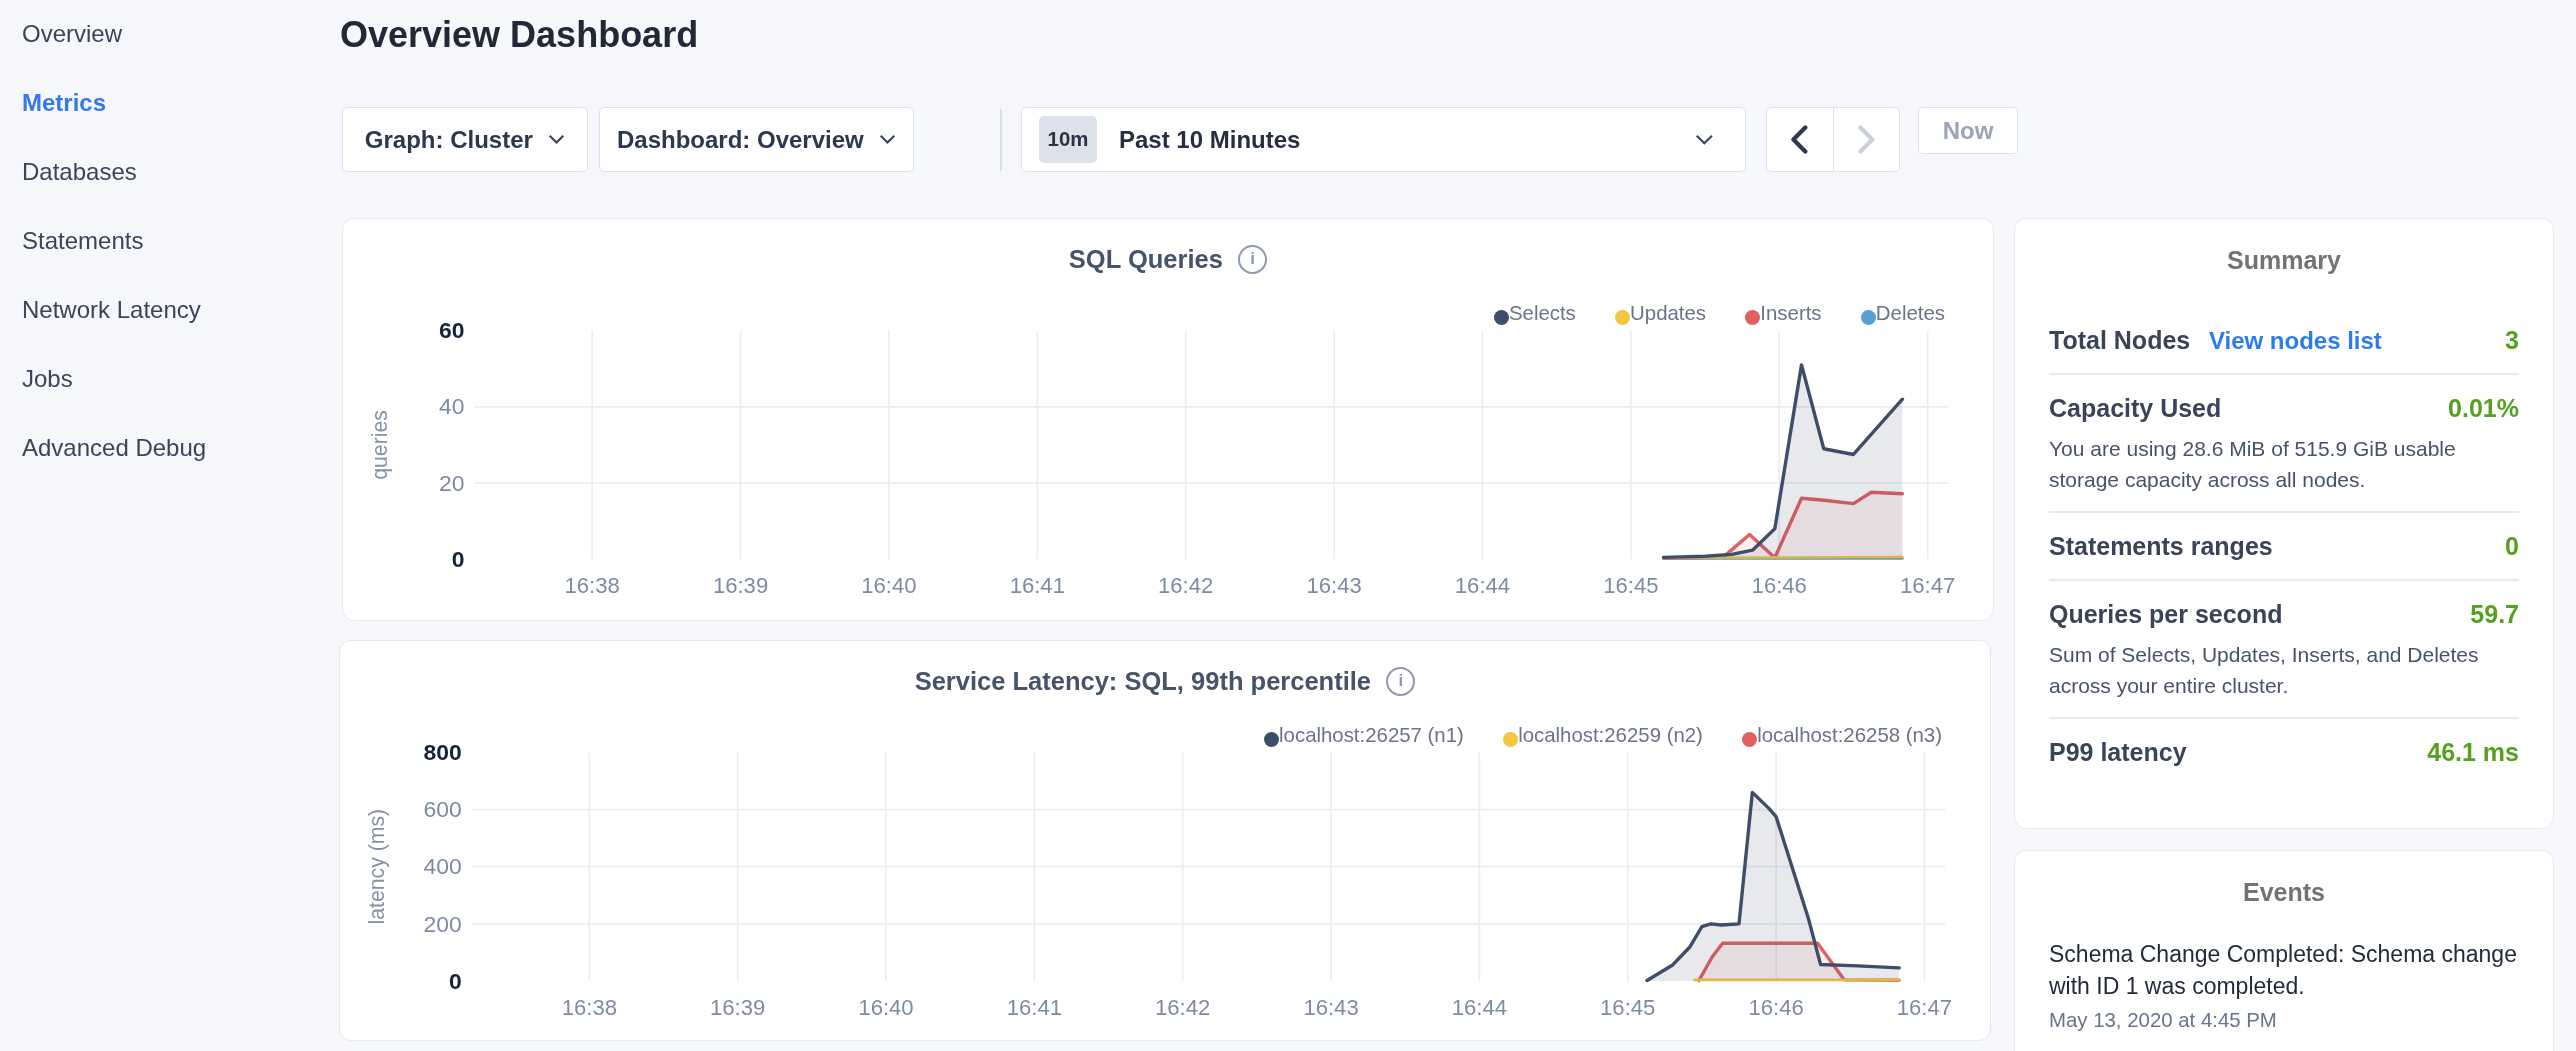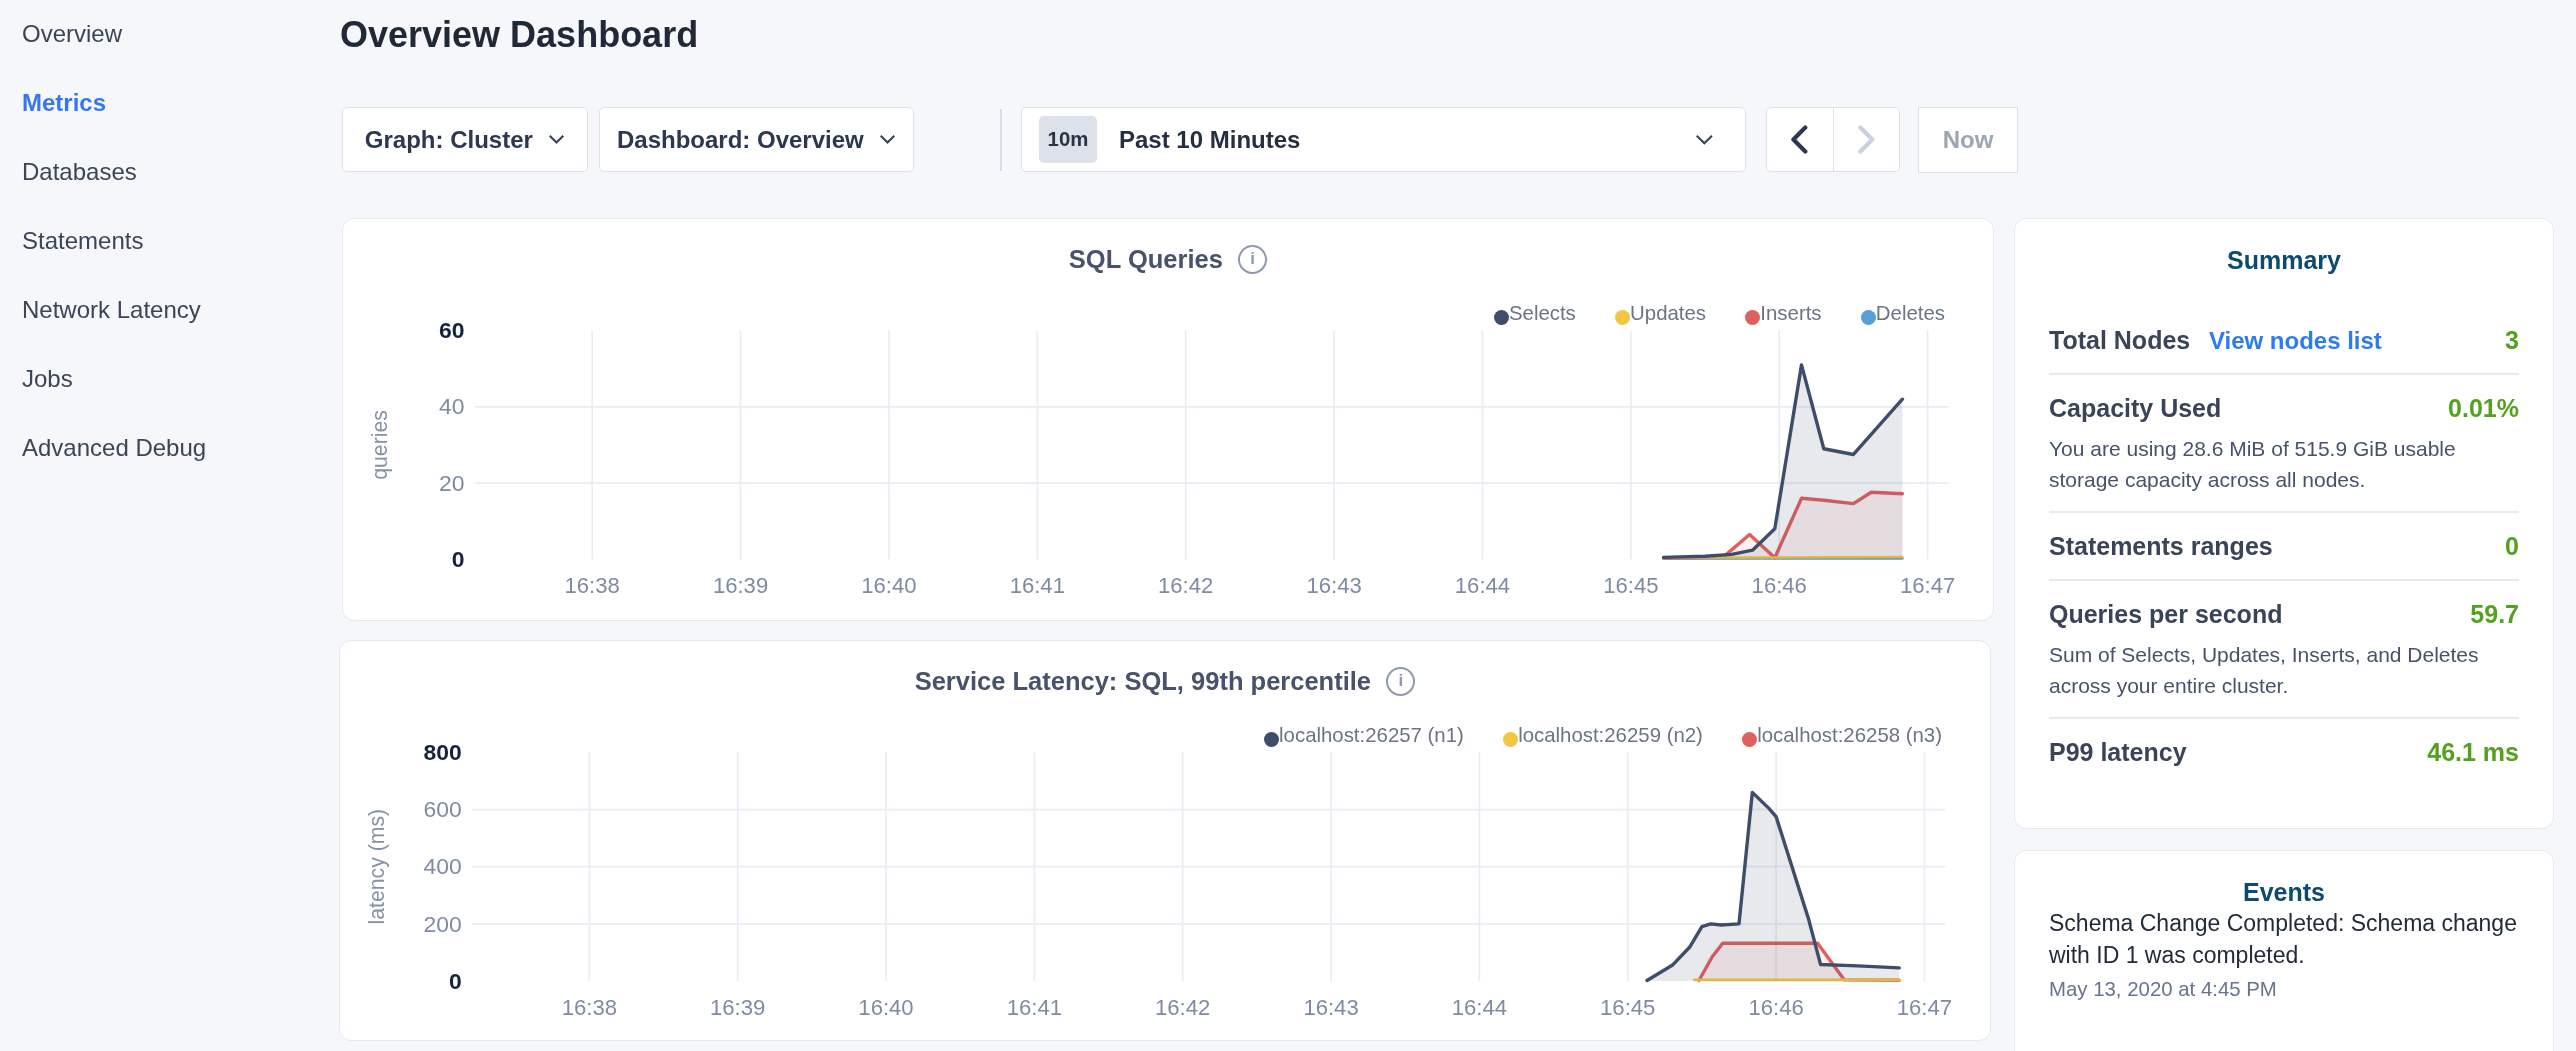--- a/index.html
+++ b/index.html
@@ -35,22 +35,22 @@
   }
   .time-label { margin-left:22px; font-size:24px; font-weight:bold; color:#262f42; }
   .time-select .chev { position:absolute; right:31px; }
   .arrow-group {
     position:absolute; left:1766px; top:107px; width:134px; height:65px; background:#fff;
     border:1.7px solid #dde2ea; border-radius:5.1px; display:flex;
   }
   .arrow-btn { flex:1; display:flex; align-items:center; justify-content:center; cursor:pointer; }
   .arrow-btn.first { border-right:1.7px solid #dde2ea; }
   .now-btn {
-    position:absolute; left:1918px; top:107px; width:100px; height:66px; background:#fff;
-    border:1.7px solid #dde2ea; border-radius:0; display:flex; align-items:center; justify-content:center;
+    position:absolute; left:1918px; top:107px; width:100px; height:47px; background:#fff;
+    border:1.7px solid #dde2ea; border-radius:5px; display:flex; align-items:center; justify-content:center;
     font-size:24px; font-weight:bold; color:#9ba5b4; cursor:pointer;
   }
   
   .card { position:absolute; background:#fff; border:1.7px solid #e4e8ef; border-radius:12px; }
   .chart-card-1 { left:342px; top:218px; width:1652px; height:403px; }
   .chart-card-2 { left:339px; top:640px; width:1652px; height:401px; }
   .chart-title-row {
     position:absolute; left:0; top:25.5px; width:100%; display:flex;
     align-items:center; justify-content:center; gap:15.3px;
   }
@@ -61,29 +61,29 @@
     font-size:17px; font-weight:bold; color:#8e99af; cursor:pointer;
   }
   .legend { position:absolute; top:83px; right:48px; display:flex; gap:39px; }
   .legend-item { display:flex; align-items:flex-end; gap:0; }
   .legend-dot { width:15.3px; height:15.3px; border-radius:50%; }
   .legend-text { font-size:20.4px; color:#6b7485; }
   .chart-svg { position:absolute; left:0; top:0; }
   
   .summary-panel { left:2014px; top:218px; width:540px; height:611px; padding:0 34px; }
   .events-panel  { left:2014px; top:850px; width:540px; height:248px; padding:0 34px; }
-  .panel-title { padding-top:27px; text-align:center; font-size:25px; font-weight:bold; color:#0c4a6e; }
+  .panel-title { padding-top:27px; text-align:center; font-size:25px; font-weight:bold; color:#737373; }
   .sum-rows { margin-top:32px; }
   .sum-row-line { display:flex; align-items:baseline; padding:18.7px 0; }
   .sum-label { font-size:25px; font-weight:bold; color:#3a4458; }
   .sum-link { font-size:24px; font-weight:bold; color:#2c7bf2; margin-left:18.7px; cursor:pointer; }
   .sum-value { margin-left:auto; font-size:25px; font-weight:bold; color:#53a11e; }
   .sum-note { font-size:21px; line-height:1.5; color:#47536a; margin:-8.5px 0 15.3px 0; }
   .sum-divider { height:1.7px; background:#e6eaf0; }
-  .event-text { font-size:23px; line-height:1.4; color:#222b3a; }
+  .event-text { margin-top:31px; font-size:23px; line-height:1.4; color:#222b3a; }
   .event-time { margin-top:6.8px; font-size:20.4px; color:#66758c; }
 </style>
 </head>
 <body>
 
 <div class="page">
 
   <div class="sidebar">
     <div class="side-item">Overview</div>
     <div class="side-item active">Metrics</div>

